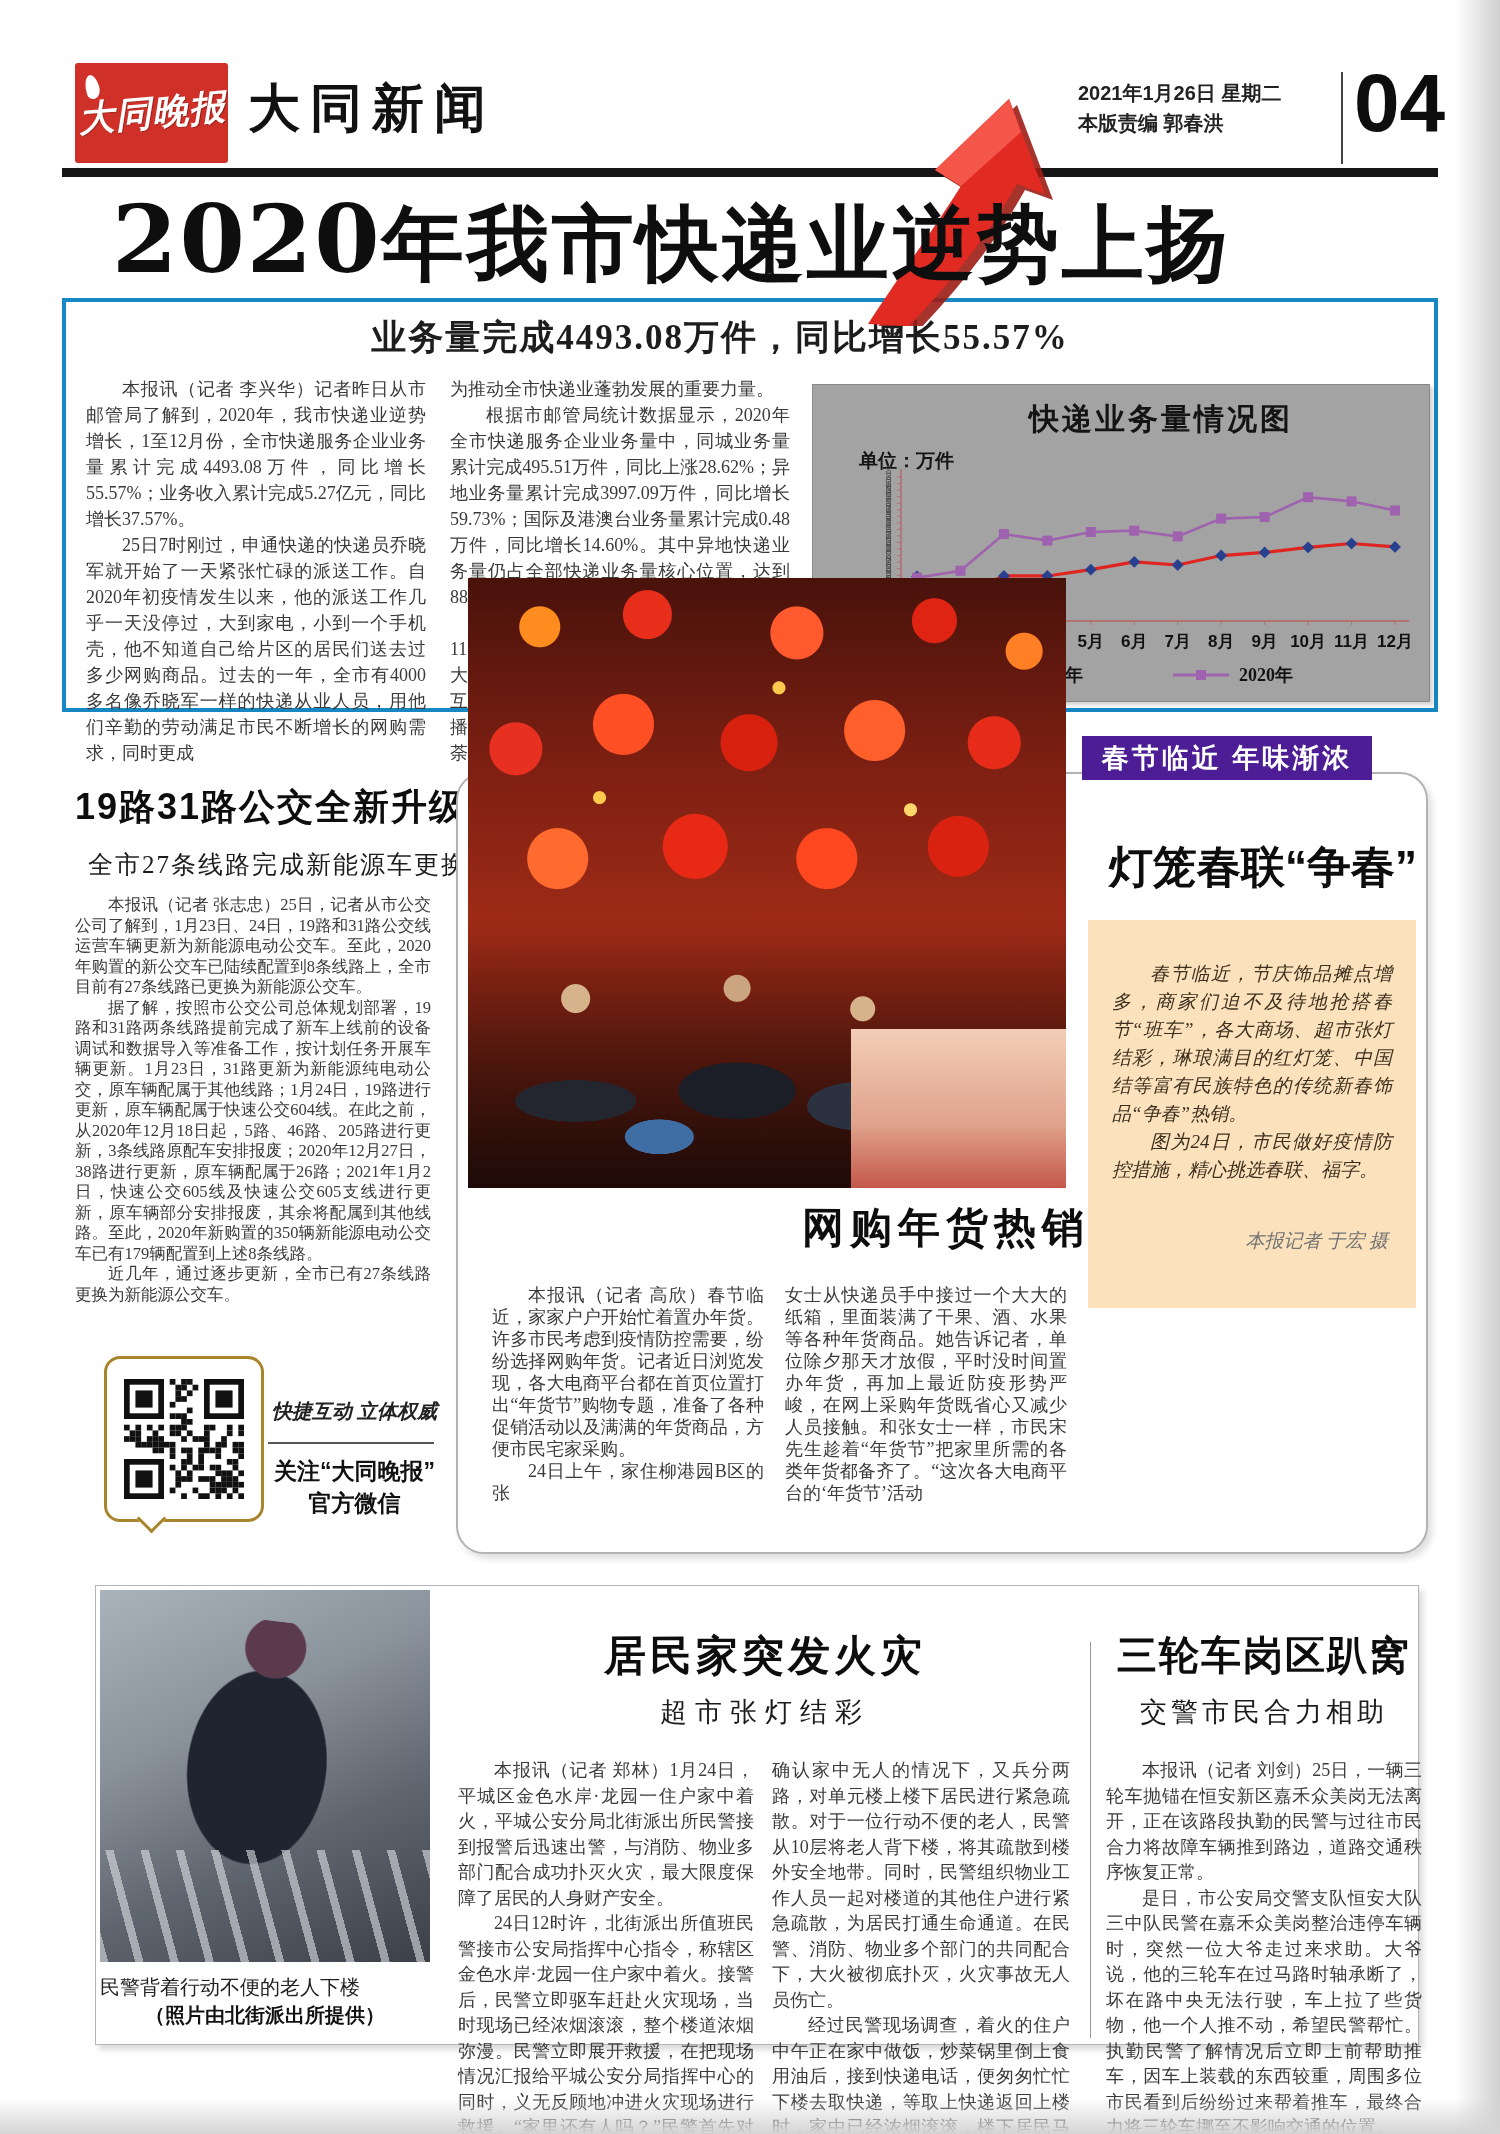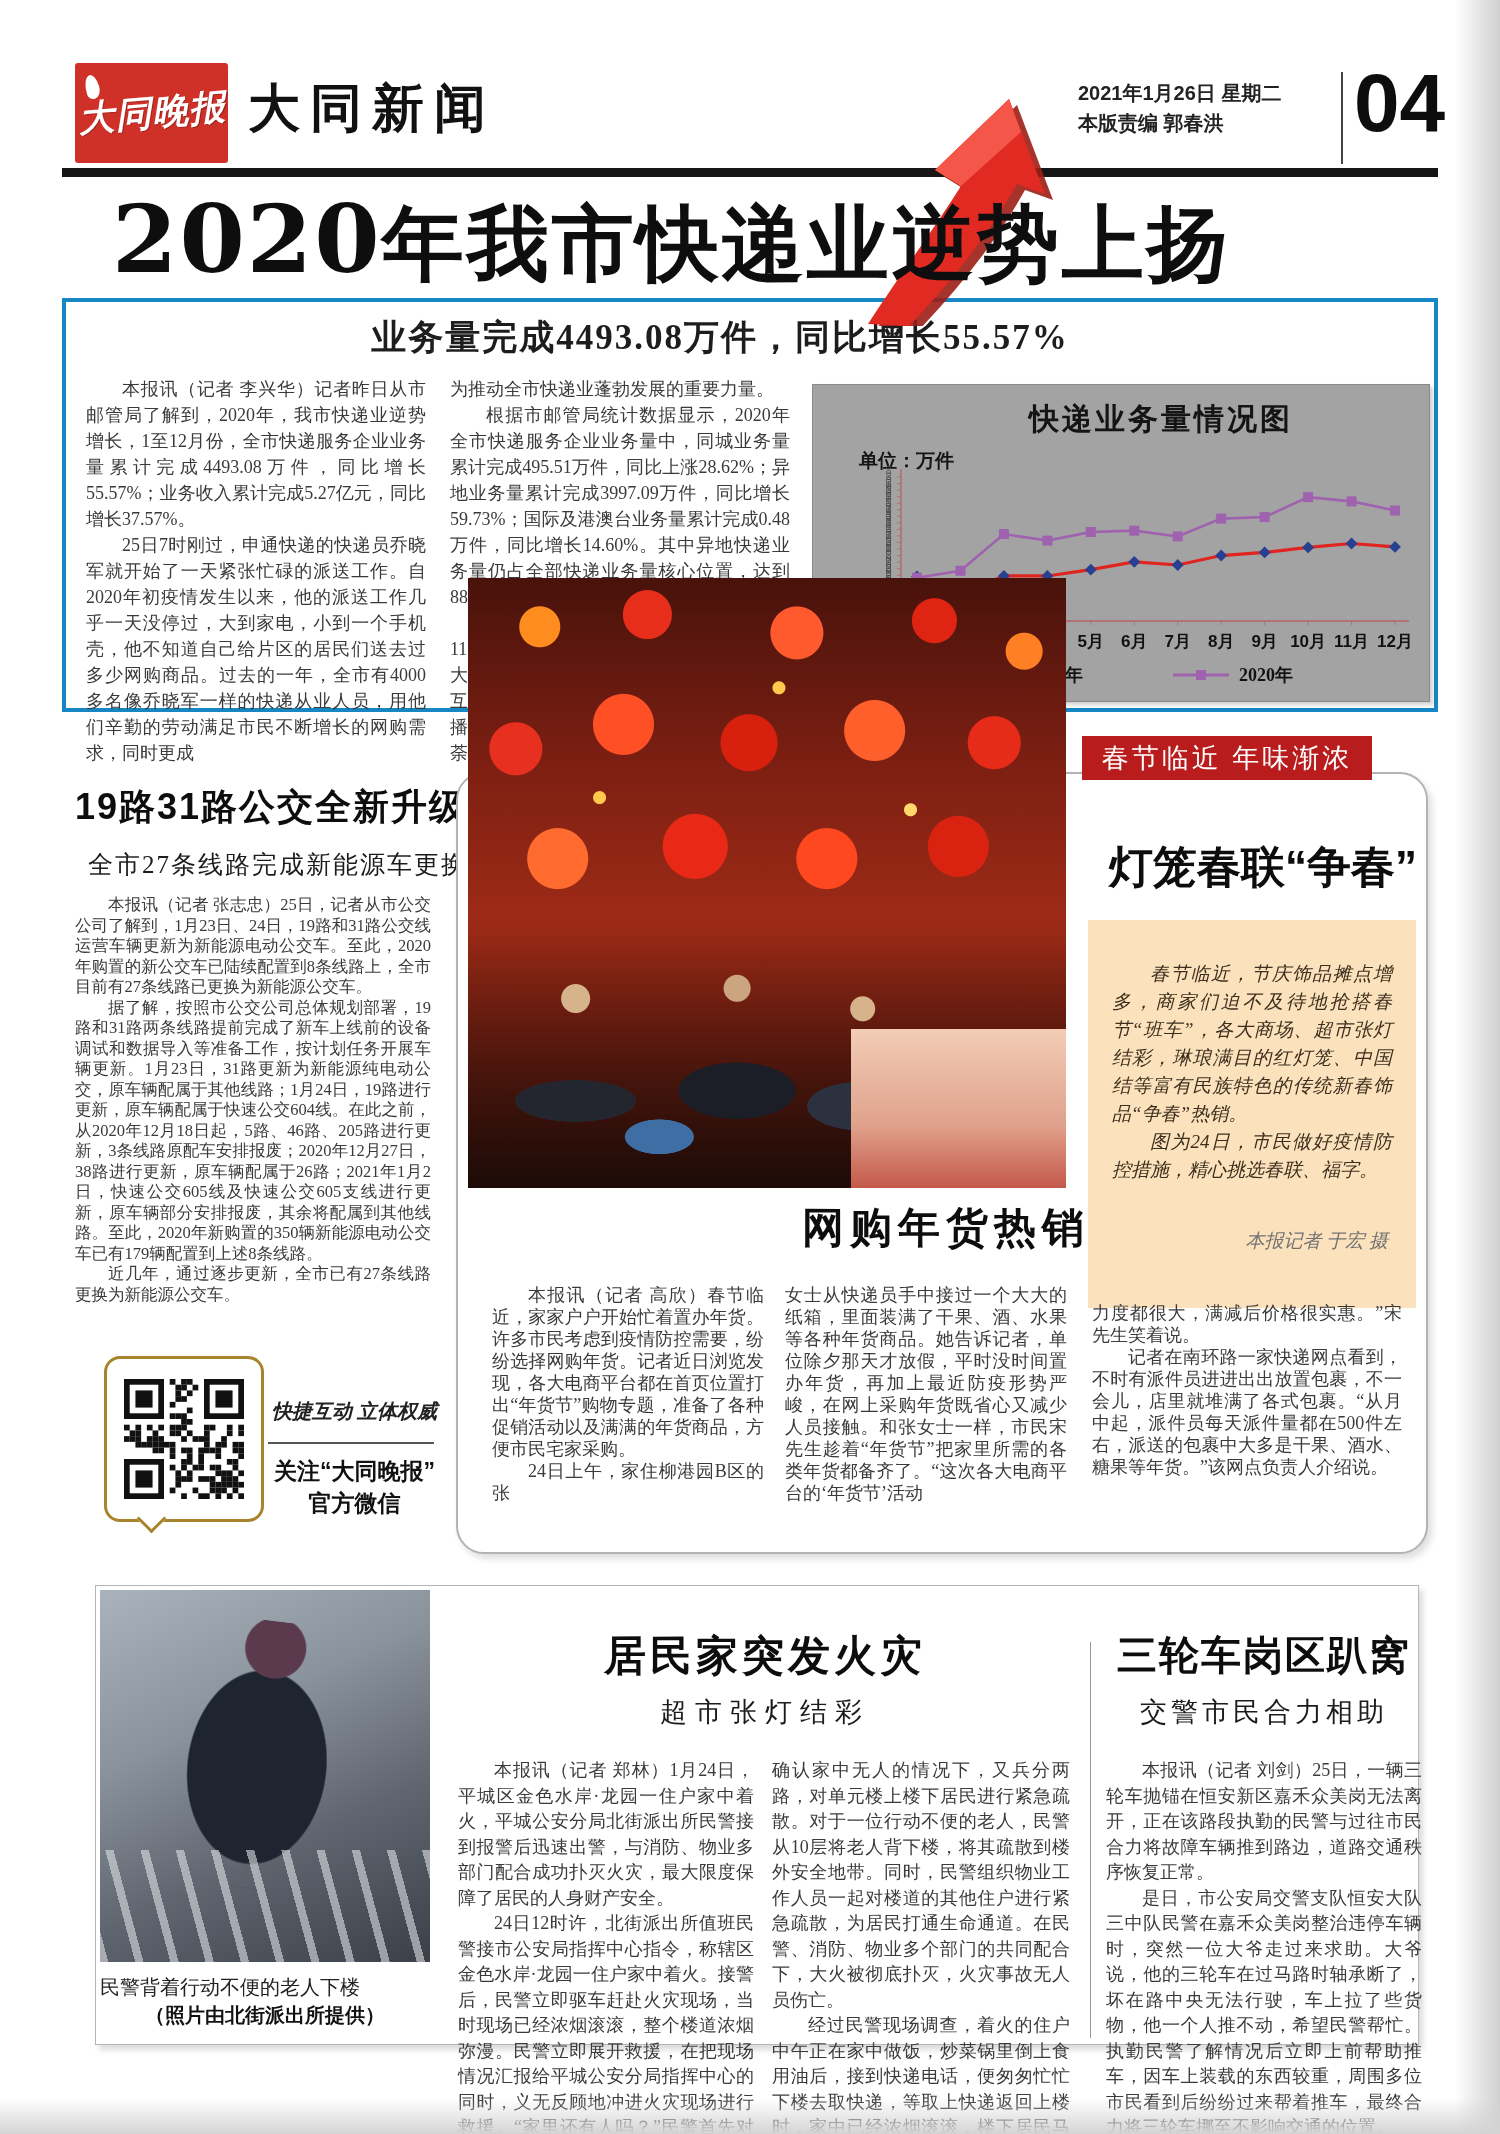--- a/index.html
+++ b/index.html
@@ -87,22 +87,22 @@
           radial-gradient(circle at 18% 26%,#d7b38c 0 14px,rgba(0,0,0,0) 15px),
           radial-gradient(ellipse at 18% 66%,#23262e 0 60px,rgba(0,0,0,0) 61px),
           radial-gradient(circle at 45% 22%,#caa57f 0 13px,rgba(0,0,0,0) 14px),
           radial-gradient(ellipse at 45% 62%,#1b1e26 0 58px,rgba(0,0,0,0) 59px),
           radial-gradient(circle at 66% 30%,#d7b38c 0 12px,rgba(0,0,0,0) 13px),
           radial-gradient(ellipse at 66% 68%,#2c3140 0 55px,rgba(0,0,0,0) 56px),
           radial-gradient(ellipse at 32% 80%,#3f6ea5 0 34px,rgba(0,0,0,0) 35px),
           linear-gradient(180deg,rgba(30,12,8,0) 0%,rgba(30,12,8,.55) 55%,rgba(18,8,6,.85) 100%);}
   .market-stall{position:absolute;right:0;bottom:0;width:36%;height:26%;
         background:linear-gradient(180deg,#f3cdb6 0%,#e0a28c 60%,#c4584a 100%);}
-  .tag{left:1082px;top:736px;width:290px;height:44px;background:#b91c1c;color:#fff;z-index:4;
-        font-size:27px;font-weight:normal;letter-spacing:3px;display:flex;align-items:center;justify-content:center;}
+  .tag{left:1082px;top:736px;width:290px;height:44px;background:#4c1d95;color:#fff;z-index:4;
+        font-size:27px;font-weight:bold;letter-spacing:3px;display:flex;align-items:center;justify-content:center;}
   .fest-headline{left:1104px;top:838px;width:318px;text-align:center;font-size:44px;font-weight:bold;color:#0d0d0d;}
   .peach{left:1088px;top:920px;width:328px;height:388px;background:#fbe2bc;box-sizing:border-box;
         padding:40px 24px 0 24px;font-size:19px;line-height:28px;font-style:italic;color:#3d2f1e;text-align:justify;}
   .fest-credit{left:1088px;top:1228px;width:300px;text-align:right;font-style:italic;font-size:19px;color:#737373;}
 
   
   .shop-title{left:490px;top:1200px;width:912px;text-align:center;font-size:42px;font-weight:bold;
         letter-spacing:6px;color:#0d0d0d;}
   .shop-col{top:1284px;font-size:18px;line-height:22px;}
   .shop-col1{left:492px;width:272px;}
@@ -450,24 +450,20 @@
   <div class="abs fest-credit">本报记者 于宏 摄</div>
 
   <div class="abs shop-title sans">网购年货热销</div>
   <div class="abs shop-col shop-col1 body-text">
       <p>本报讯（记者 高欣）春节临近，家家户户开始忙着置办年货。许多市民考虑到疫情防控需要，纷纷选择网购年货。记者近日浏览发现，各大电商平台都在首页位置打出“年货节”购物专题，准备了各种促销活动以及满满的年货商品，方便市民宅家采购。</p>
       <p>24日上午，家住柳港园B区的张</p>
     </div>
   <div class="abs shop-col shop-col2 body-text cont">
       <p>女士从快递员手中接过一个大大的纸箱，里面装满了干果、酒、水果等各种年货商品。她告诉记者，单位除夕那天才放假，平时没时间置办年货，再加上最近防疫形势严峻，在网上采购年货既省心又减少人员接触。和张女士一样，市民宋先生趁着“年货节”把家里所需的各类年货都备齐了。“这次各大电商平台的‘年货节’活动</p>
     </div>
-  <div class="abs shop-col shop-col3 body-text cont">
-      <p>力度都很大，满减后价格很实惠。”宋先生笑着说。</p>
-      <p>记者在南环路一家快递网点看到，不时有派件员进进出出放置包裹，不一会儿，店里就堆满了各式包裹。“从月中起，派件员每天派件量都在500件左右，派送的包裹中大多是干果、酒水、糖果等年货。”该网点负责人介绍说。</p>
-    </div>
 
   <div class="abs bottom-box"></div>
   <div class="abs rescue-photo">
     <div class="rescue-fig"></div>
     <div class="rescue-ladder"></div>
   </div>
   <div class="abs caption1">民警背着行动不便的老人下楼</div>
   <div class="abs caption2">（照片由北街派出所提供）</div>
 
   <div class="abs fire-title sans">居民家突发火灾</div>

